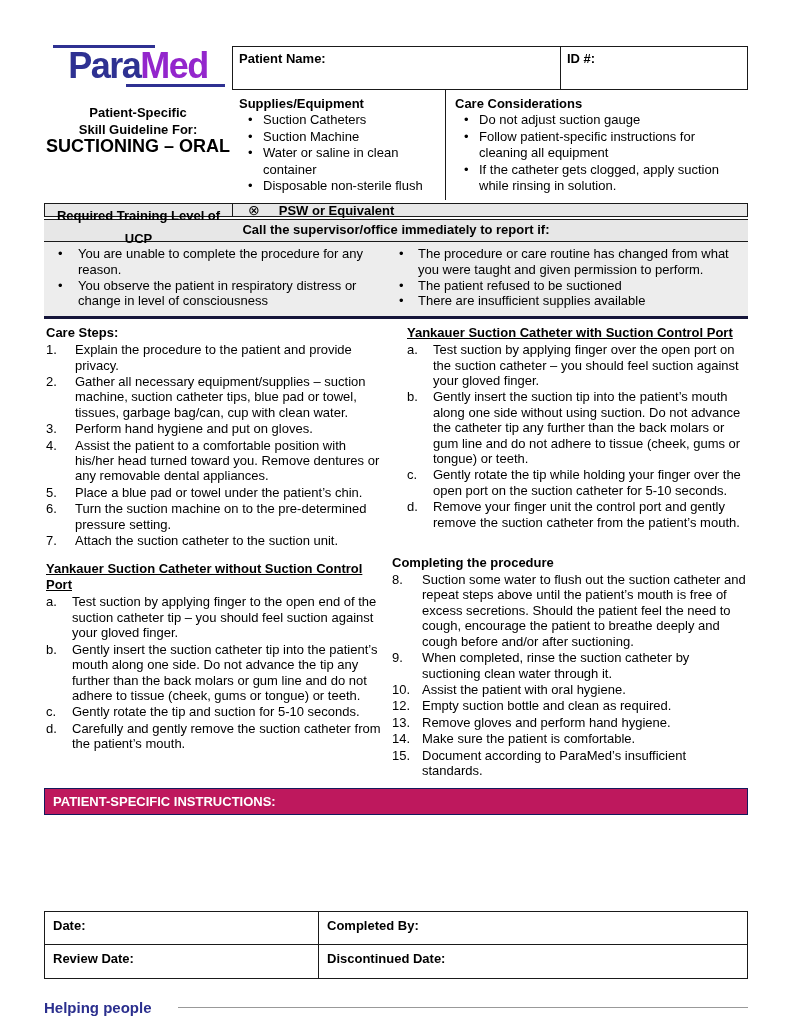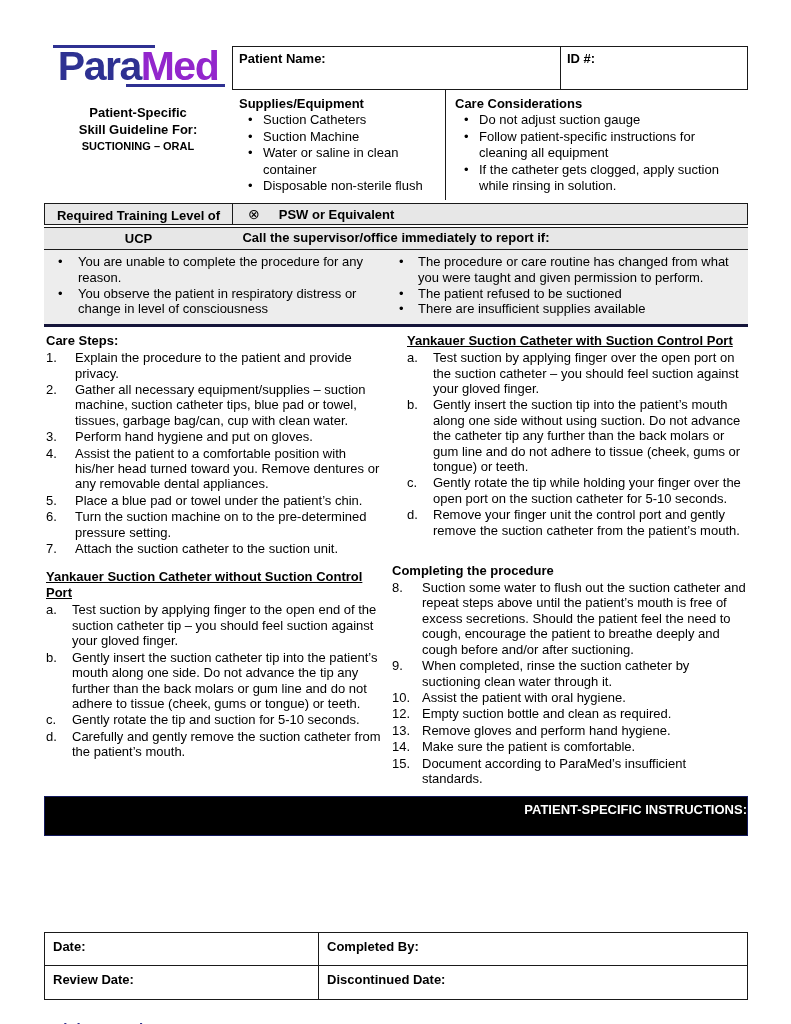--- a/index.html
+++ b/index.html
@@ -8,43 +8,43 @@
     width:791px; height:1024px; position:relative;
     font-family:"Liberation Sans", sans-serif;
     font-size:13px; color:#000; overflow:hidden;
   }
   .page { position:absolute; inset:0; padding:46px 43px 0 44px; }
 
   
   .header { display:flex; }
   .left-col { width:188px; flex-shrink:0; }
   .logo-wrap { position:relative; width:176px; margin:2px auto 0; text-align:center; }
-  .logo-text { font-size:41px; font-weight:bold; letter-spacing:-1.5px; line-height:36px; }
+  .logo-text { font-size:36px; font-weight:bold; letter-spacing:-1.5px; line-height:36px; }
   .logo-para { color:#2e3192; }
   .logo-med  { color:#9326cc; }
   .logo-over  { position:absolute; top:-3px; left:3px;  width:58%; height:3px; background:#2e3192; }
   .logo-under { position:absolute; bottom:-3px; right:1px; width:56%; height:3px; background:#2e3192; }
   .subtitle { margin-top:20px; text-align:center; font-weight:bold; line-height:17px; }
-  .subtitle .big { font-size:11px; }
+  .subtitle .big { font-size:18px; }
 
   .right-col { flex:1; }
   .patient-row { display:flex; border:1.5px solid #1a1a1a; height:44px; }
   .patient-cell { flex:1; border-right:1.5px solid #1a1a1a; padding:4px 6px; font-weight:bold; cursor:text; }
   .id-cell { width:186px; padding:4px 6px; font-weight:bold; cursor:text; }
 
   .supplies-row { display:flex; height:110px; }
   .supplies-cell { width:214px; flex-shrink:0; border-right:1.5px solid #1a1a1a; padding:5px 4px 0 7px; }
   .carecons-cell { flex:1; padding:5px 6px 0 9px; }
   .col-title { font-weight:bold; line-height:17px; }
   ul.bul { list-style:none; }
   ul.bul li { position:relative; padding-left:24px; line-height:16.5px; }
   ul.bul li::before { content:"•"; position:absolute; left:9px; }
 
   
-  .training-row { display:flex; margin-top:3px; border:1.5px solid #1a1a1a; background:#e7e7e7; height:22px; }
+  .training-row { display:flex; margin-top:3px; border:1.5px solid #1a1a1a; background:#e7e7e7; height:14px; }
   .training-label { width:188px; flex-shrink:0; border-right:1.5px solid #1a1a1a; text-align:center; font-weight:bold; line-height:23px; }
   .training-value { display:flex; align-items:center; padding-left:15px; font-weight:bold; }
   .training-symbol { margin-right:19px; font-size:14px; font-weight:normal; }
 
   
   .call-bar { margin-top:2px; border-top:1.5px solid #1a1a1a; border-bottom:1.5px solid #1a1a1a;
               background:#e7e7e7; text-align:center; font-weight:bold; height:23px; line-height:20.5px; }
   .report { background:#ededed; border-bottom:3px solid #15153a; display:flex; padding:4px 0 7px; }
   .report-left  { width:352px; flex-shrink:0; }
   .report-right { flex:1; }
@@ -63,22 +63,22 @@
   .ni .n { width:29px; flex-shrink:0; }
   .ni .t { flex:1; }
   .sub1 { margin-top:13px; }
   .sub2 { margin-left:15px; }
   .sub-title { font-weight:bold; text-decoration:underline; line-height:16px; margin-bottom:1px; }
   .sub1 .ni .n, .sub2 .ni .n { width:26px; }
   .completing { margin-top:25px; }
   .completing .ni .n { width:30px; }
 
   
-  .navy-bar { margin-top:9px; background:#000000; border:1px solid #141a5c; color:#fff;
-              font-weight:bold; height:40px; line-height:25px; padding-left:8px;text-align:right; }
+  .navy-bar { margin-top:9px; background:#be185d; border:1px solid #141a5c; color:#fff;
+              font-weight:bold; height:27px; line-height:25px; padding-left:8px; }
   .fill-space { height:96px; cursor:text; }
 
   
   .bottom-table { border:1.5px solid #1a1a1a; }
   .bt-row { display:flex; height:33px; }
   .bt-row.first { border-bottom:1.5px solid #1a1a1a; }
   .bt-c1 { width:274px; flex-shrink:0; border-right:1.5px solid #1a1a1a; padding:6px 8px; font-weight:bold; cursor:text; }
   .bt-c2 { flex:1; padding:6px 8px; font-weight:bold; cursor:text; }
 
   

